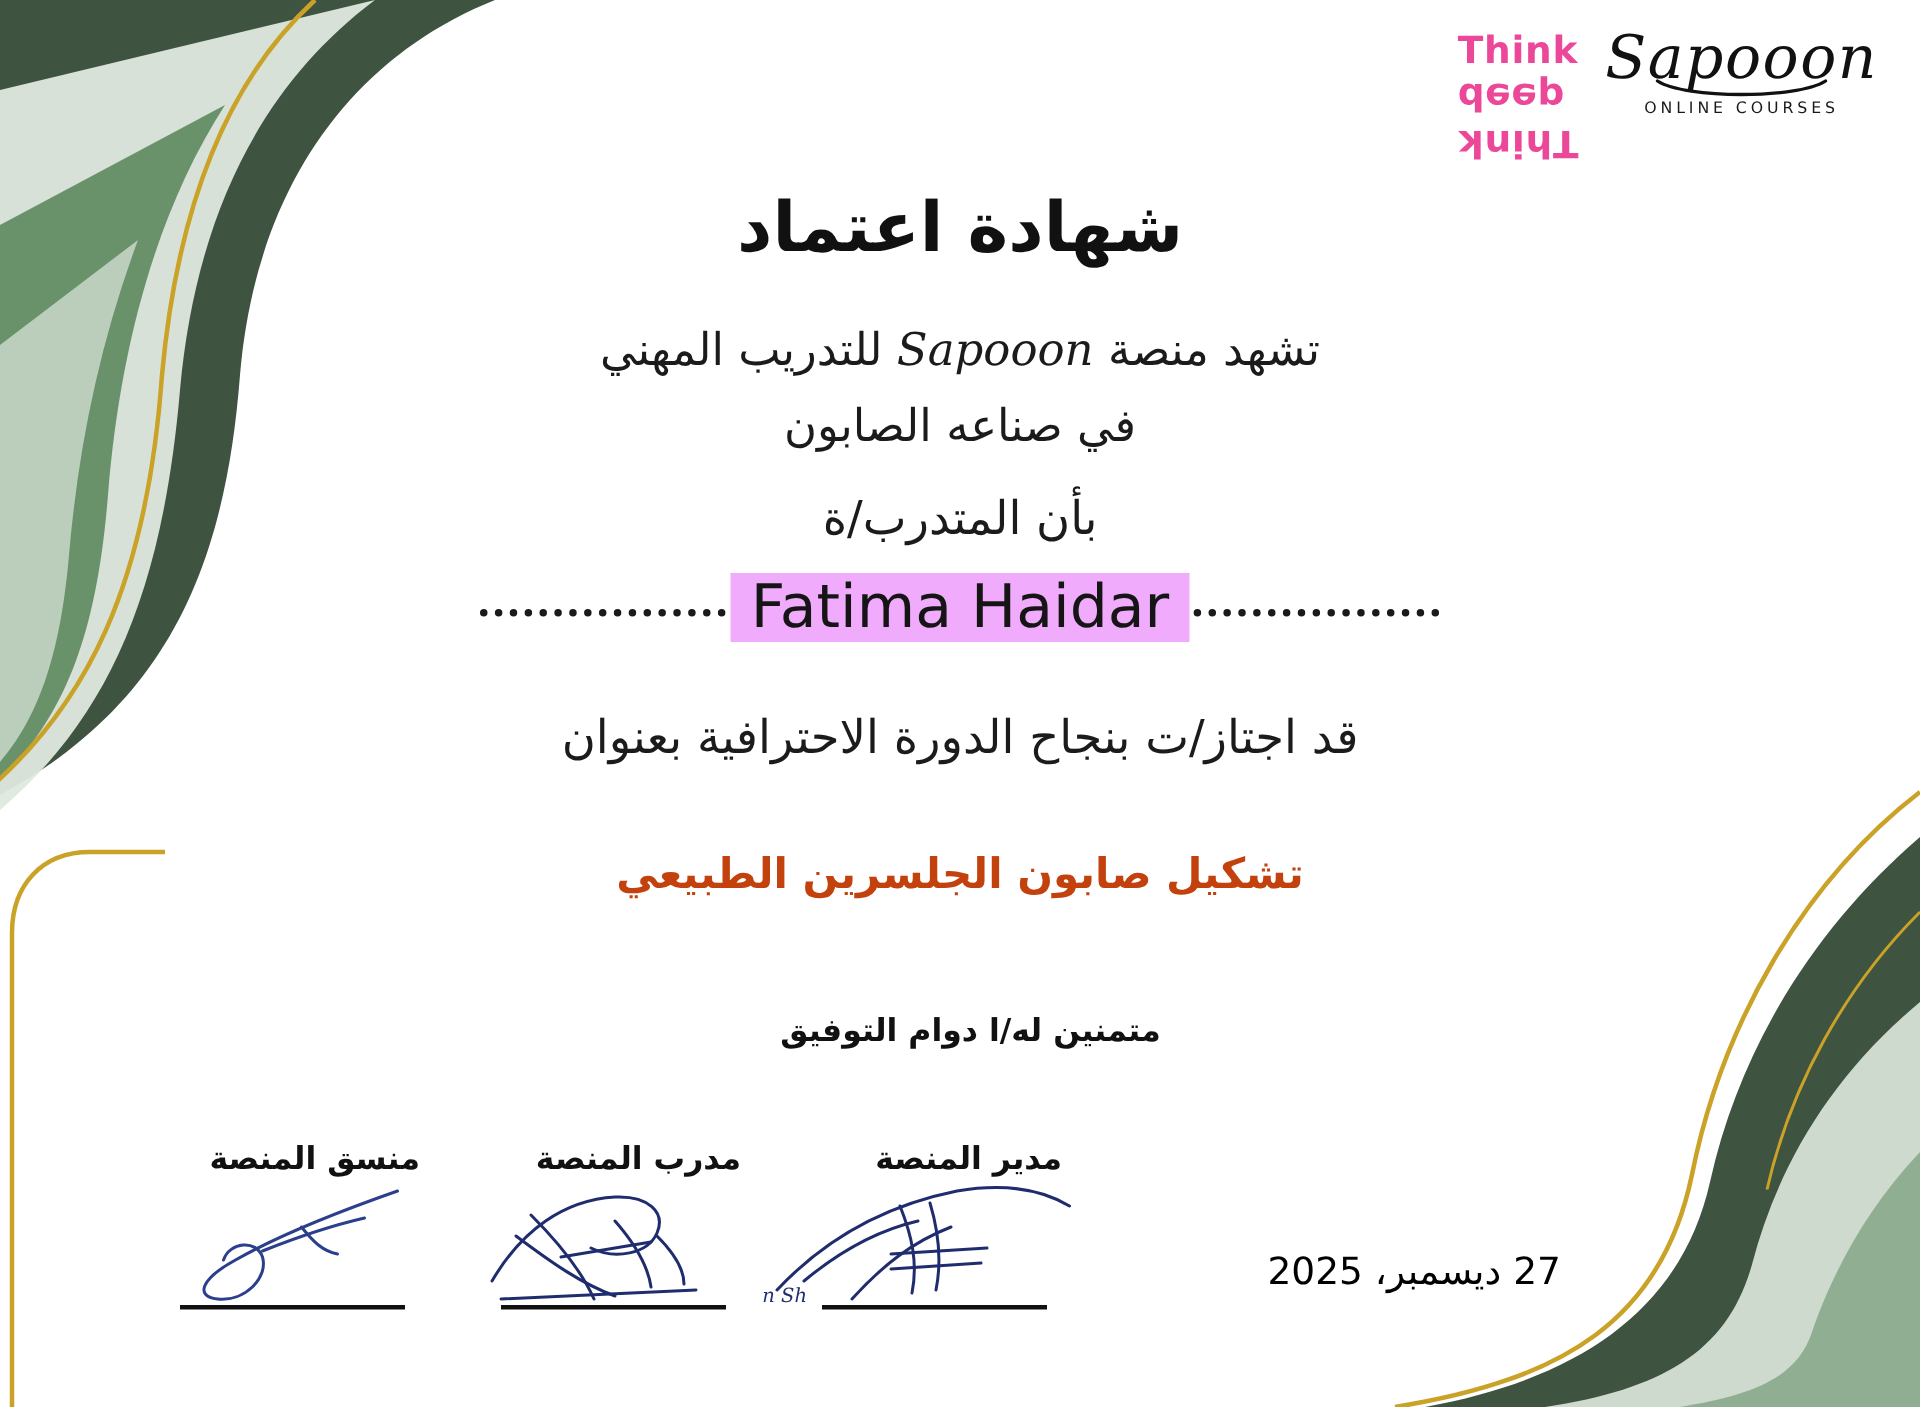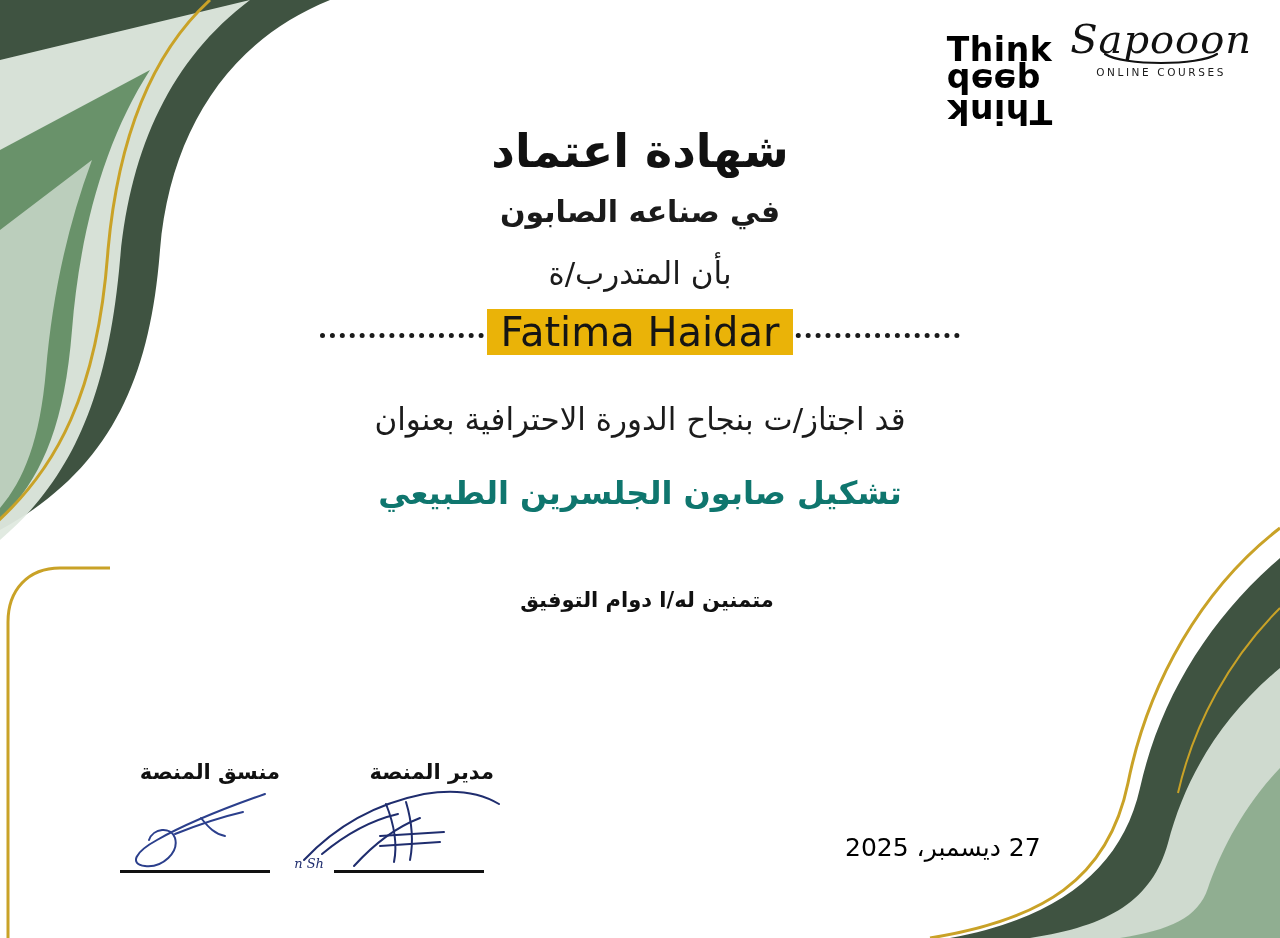--- a/index.html
+++ b/index.html
@@ -56,26 +56,25 @@
     color: #1a1a1a;
   }
   .sapooon-swoosh {
     width: 120px;
     height: 14px;
     margin: -8px auto 0;
     display: block;
   }
   .think-logo {
     font-weight: 700;
-    font-size: 33px;
+    font-size: 25px;
     line-height: 31px;
-    color: #000000;
+    color: #ec4899;
     letter-spacing: 0.5px;
     text-align: left;
-    margin-top: 16px;
   }
   .think-logo .flip {
     display: block;
     transform: scaleY(-1);
   }
   .think-logo .flipx {
     display: block;
     transform: scale(-1,-1);
   }
 
@@ -103,21 +102,21 @@
   }
   .line1 .brand {
     font-family: "DejaVu Serif", "Liberation Serif", serif;
     font-style: italic;
     font-size: 30px;
   }
   .line2 {
     margin-top: 16px;
     font-size: 30px;
     color: #1b1b1b;
-    font-weight: 700;
+    font-weight: 400;
   }
   .line3 {
     margin-top: 26px;
     font-size: 31px;
     color: #1b1b1b;
     font-weight: 500;
   }
   .name-row {
     position: relative;
     margin-top: 18px;
@@ -130,35 +129,35 @@
     top: 24px;
     width: 640px;
     border-bottom: 5px dotted #1a1a1a;
   }
   .trainee-name {
     position: relative;
     display: inline-block;
     direction: ltr;
     font-size: 40px;
     color: #151515;
-    background: #eab308;
+    background: #f0abfc;
     padding: 0 14px;
     font-weight: 400;
   }
   .line4 {
     margin-top: 38px;
     font-size: 31px;
     color: #1b1b1b;
     font-weight: 500;
   }
   .course-title {
-    margin-top: 37px;
-    font-size: 32px;
-    font-weight: 700;
-    color: #0f766e;
+    margin-top: 56px;
+    font-size: 28px;
+    font-weight: 700;
+    color: #c2410c;
   }
   .wish {
     margin-top: 76px;
     font-size: 21px;
     font-weight: 700;
     color: #111111;
     margin-left: 14px;
   }
 
   
@@ -247,20 +246,25 @@
       <span class="flip">deep</span>
       <span class="flipx">Think</span>
     </div>
 
   </div>
 
   <div class="content">
 
     <div class="title">شهادة اعتماد</div>
 
+    <div class="line1">
+      <span>تشهد منصة</span>
+      <span class="brand">Sapooon</span>
+      <span>للتدريب المهني</span>
+    </div>
 
     <div class="line2">في صناعه الصابون</div>
 
     <div class="line3">بأن المتدرب/ة</div>
 
     <div class="name-row">
       <div class="dots"></div>
       <span class="trainee-name">Fatima Haidar</span>
     </div>
 
@@ -285,20 +289,37 @@
             <path d="M112,18 C118,38 120,56 116,76"></path>
             <path d="M86,52 L150,48"></path>
             <path d="M86,62 L146,58"></path>
           </g>
           <text x="30" y="84" font-family="DejaVu Serif, serif" font-style="italic" font-size="13" fill="#1f2d6e">Jasmin Sh</text>
         </svg>
       </div>
       <div class="sig-line"></div>
     </div>
 
+    <div class="sig-block">
+      <div class="sig-label">مدرب المنصة</div>
+      <div class="sig-mark">
+        <svg width="190" height="86" viewBox="0 0 190 86">
+          <g fill="none" stroke="#1f2d6e" stroke-width="2" stroke-linecap="round">
+            <path d="M14,70 C34,36 62,16 96,14 C118,13 130,24 124,38 C118,52 96,56 80,48"></path>
+            <path d="M30,40 C54,58 74,72 96,80"></path>
+            <path d="M40,26 C60,46 74,64 82,82"></path>
+            <path d="M96,30 C110,46 118,60 120,74"></path>
+            <path d="M124,40 C136,52 142,62 142,72"></path>
+            <path d="M60,54 L120,44"></path>
+            <path d="M20,82 L150,76"></path>
+          </g>
+        </svg>
+      </div>
+      <div class="sig-line"></div>
+    </div>
 
     <div class="sig-block">
       <div class="sig-label">منسق المنصة</div>
       <div class="sig-mark">
         <svg width="180" height="86" viewBox="0 0 180 86">
           <g fill="none" stroke="#2b3f8c" stroke-width="2" stroke-linecap="round">
             <path d="M160,10 C120,24 80,40 52,56 C30,68 24,80 40,82 C58,84 74,68 70,54 C66,42 48,44 44,56"></path>
             <path d="M70,50 C90,42 112,34 138,28"></path>
             <path d="M96,34 C104,44 110,50 120,52"></path>
           </g>

